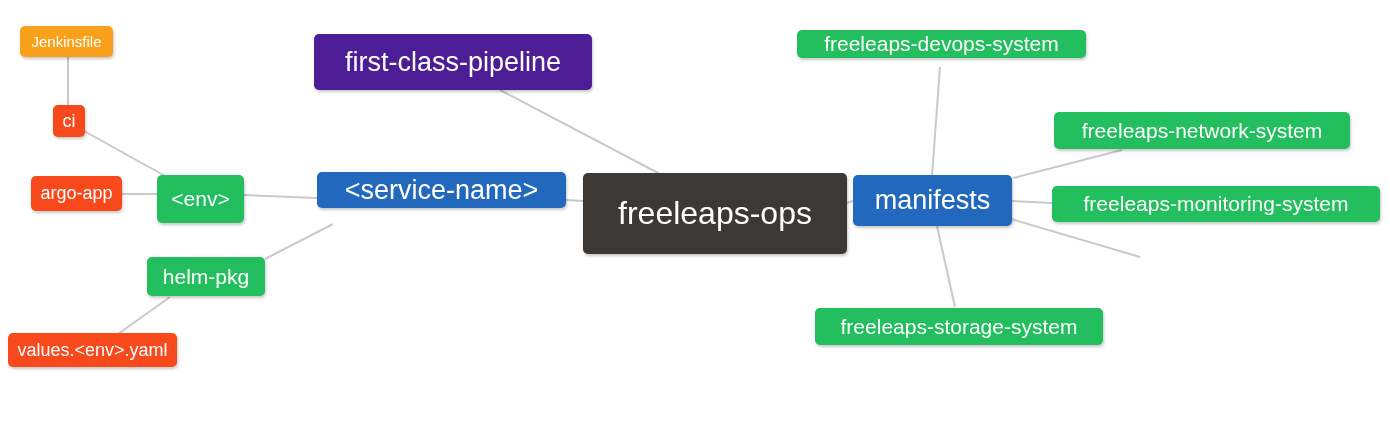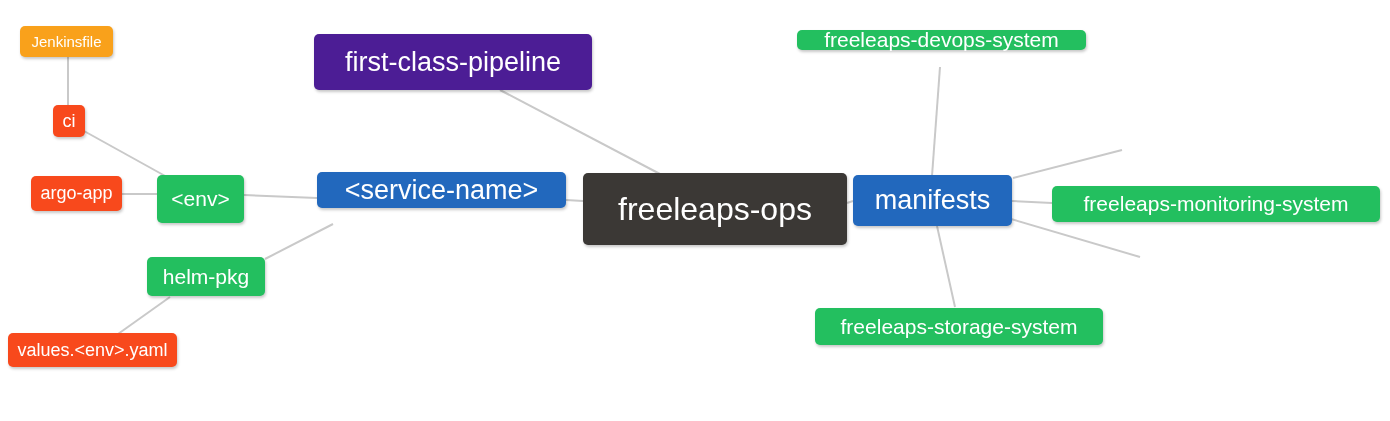--- a/index.html
+++ b/index.html
@@ -60,41 +60,42 @@
     <line x1="500" y1="90" x2="660" y2="174"></line>
     <line x1="566" y1="200" x2="583" y2="201"></line>
     <line x1="847" y1="203" x2="853" y2="201"></line>
     <line x1="940" y1="67" x2="932" y2="176"></line>
     <line x1="1013" y1="178" x2="1122" y2="150"></line>
     <line x1="1012" y1="201" x2="1052" y2="203"></line>
     <line x1="1011" y1="219" x2="1140" y2="257"></line>
     <line x1="937" y1="226" x2="955" y2="307"></line>
   </svg>
 
-  <div class="node lvl0" style="left: 583px; top: 173px; width: 264px; height: 72px; background: rgb(59, 56, 53);">freeleaps-ops</div>
+  <div class="node lvl0" style="left: 583px; top: 173px; width: 264px; height: 81px; background: rgb(59, 56, 53);">freeleaps-ops</div>
 
   <div class="node lvl1" style="left: 314px; top: 34px; width: 278px; height: 56px; background: #4c1d95;">first-class-pipeline</div>
 
   <div class="node lvl1" style="left: 317px; top: 172px; width: 249px; height: 36px; background: rgb(34, 104, 189);">&lt;service-name&gt;</div>
 
   <div class="node lvl1" style="left: 853px; top: 175px; width: 159px; height: 51px; background: rgb(34, 104, 189);">manifests</div>
 
   <div class="node lvl2" style="left: 157px; top: 175px; width: 87px; height: 48px; background: rgb(35, 191, 95);">&lt;env&gt;</div>
 
   <div class="node lvl2" style="left: 147px; top: 257px; width: 118px; height: 39px; background: rgb(35, 191, 95);">helm-pkg</div>
 
   <div class="node lvl3" style="left: 53px; top: 105px; width: 32px; height: 32px; background: rgb(248, 73, 28);">ci</div>
 
   <div class="node lvl3" style="left: 31px; top: 176px; width: 91px; height: 35px; background: rgb(248, 73, 28);">argo-app</div>
 
   <div class="node lvl3" style="left: 8px; top: 333px; width: 169px; height: 34px; background: rgb(248, 73, 28);">values.&lt;env&gt;.yaml</div>
 
   <div class="node lvl4" style="left: 20px; top: 26px; width: 93px; height: 31px; background: rgb(249, 161, 27);">Jenkinsfile</div>
 
-  <div class="node lvl2" style="left: 797px; top: 30px; width: 289px; height: 20px; background: rgb(35, 191, 95);">freeleaps-devops-system</div>
+  <div class="node lvl2" style="left: 797px; top: 30px; width: 289px; height: 28px; background: rgb(35, 191, 95);">freeleaps-devops-system</div>
 
+  <div class="node lvl2" style="left: 1054px; top: 112px; width: 296px; height: 37px; background: rgb(35, 191, 95);">freeleaps-network-system</div>
 
   <div class="node lvl2" style="left: 1052px; top: 186px; width: 328px; height: 36px; background: rgb(35, 191, 95);">freeleaps-monitoring-system</div>
 
 
   <div class="node lvl2" style="left: 815px; top: 308px; width: 288px; height: 37px; background: rgb(35, 191, 95);">freeleaps-storage-system</div>
 
 </div>
 
 </body></html>

